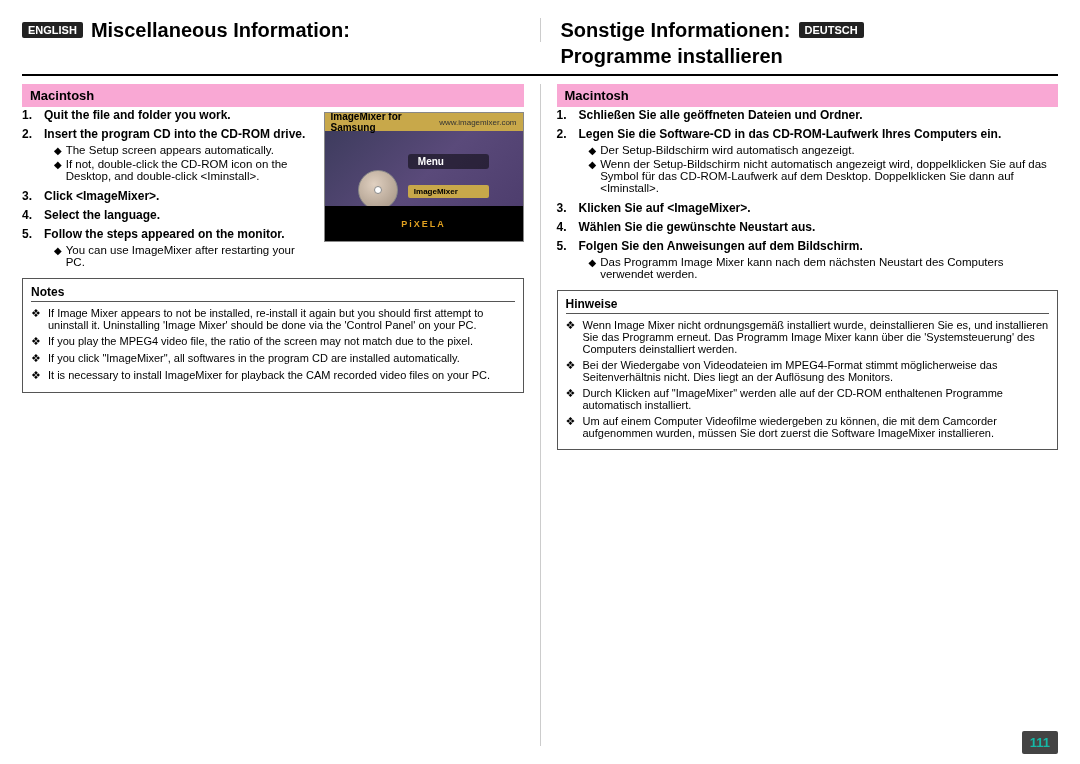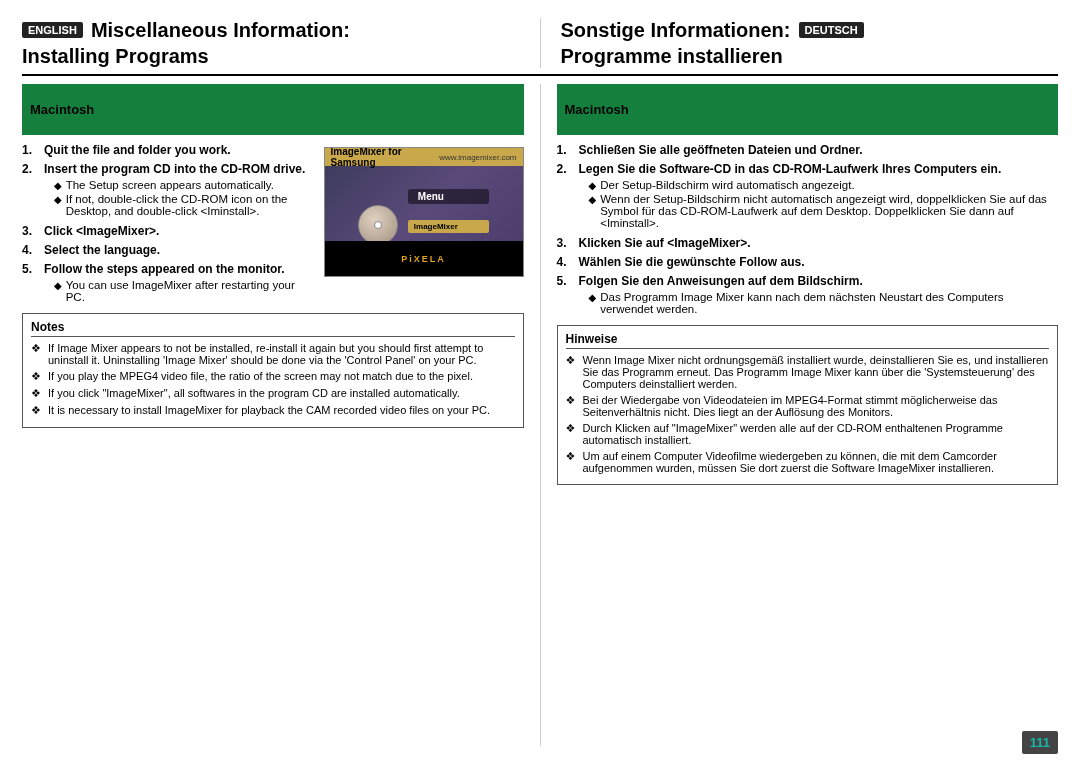--- a/index.html
+++ b/index.html
@@ -72,25 +72,25 @@
     .col-left {
       flex: 1;
       padding-right: 16px;
       border-right: 1px solid #ccc;
     }
     .col-right {
       flex: 1;
       padding-left: 16px;
     }
     .section-header {
-      background: #15803d;
+      background: #f9a8d4;
       font-weight: bold;
       font-size: 13px;
-      padding: 18px 8px;
-      margin-bottom: 8px;
+      padding: 4px 8px;
+      margin-bottom: 1px;
       display: inline-block;
       width: 100%;
     }
     .steps-list {
       list-style: none;
       padding: 0;
     }
     .steps-list li {
       margin-bottom: 5px;
       display: flex;
@@ -298,21 +298,20 @@
 <body>
 
 <div class="page" style="position:relative;">
 
   <div class="header">
     <div class="header-left">
       <div class="header-title-row">
         <span class="lang-badge">ENGLISH</span>
         <span class="main-title">Miscellaneous Information:</span>
       </div>
-      <div class="main-title-line2">Installing Programs</div>
     </div>
     <div class="header-right">
       <div class="header-title-row">
         <span class="main-title">Sonstige Informationen:</span>
         <span class="lang-badge">DEUTSCH</span>
       </div>
       <div class="main-title-line2">Programme installieren</div>
     </div>
   </div>
 
@@ -437,21 +436,21 @@
                 </li>
             </ul>
           </span>
         </li>
         <li>
           <span class="step-num">3.</span>
           <span class="step-content step-bold">Klicken Sie auf &lt;ImageMixer&gt;.</span>
         </li>
         <li>
           <span class="step-num">4.</span>
-          <span class="step-content step-bold">Wählen Sie die gewünschte Follow aus.</span>
+          <span class="step-content step-bold">Wählen Sie die gewünschte Neustart aus.</span>
         </li>
         <li>
           <span class="step-num">5.</span>
           <span class="step-content">
             <span class="step-bold">Folgen Sie den Anweisungen auf dem Bildschirm.</span>
             <ul class="sub-bullets">
               <li>
                   <span class="bullet-diamond">◆</span>
                   <span>Das Programm Image Mixer kann nach dem nächsten Neustart des Computers verwendet werden.</span>
                 </li>

